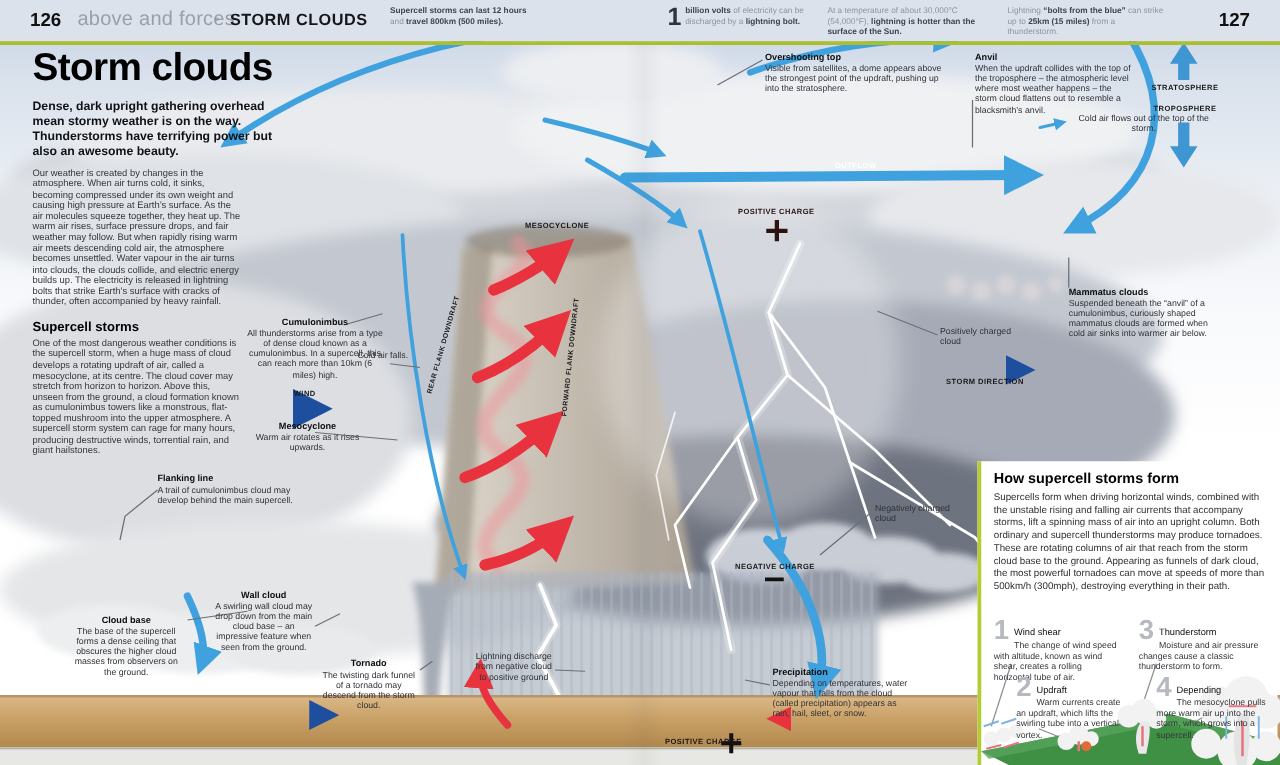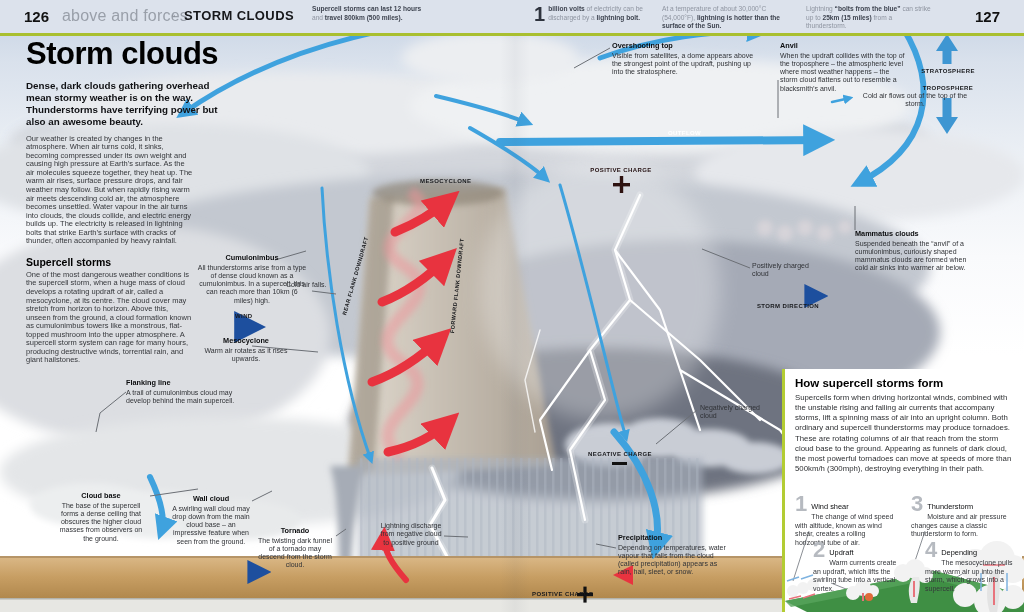--- a/index.html
+++ b/index.html
@@ -247,21 +247,21 @@
     <div class="fact" style="left:806px;width:126px">
       <span>Lightning </span><span class="b">“bolts from the blue”</span><span> can strike up to </span><span class="b">25km (15 miles)</span><span> from a thunderstorm.</span>
     </div>
     <span class="pg" style="right:24px">127</span>
   </div>
   <div class="rule"></div>
   <div class="gutter"></div>
 
   <div class="article">
     <h1>Storm clouds</h1>
-    <div class="intro">Dense, dark clouds gathering overhead mean stormy weather is on the way. Thunderstorms have terrifying power but also an awesome beauty.</div>
+    <div class="intro">Dense, dark upright gathering overhead mean stormy weather is on the way. Thunderstorms have terrifying power but also an awesome beauty.</div>
     <div class="body">Our weather is created by changes in the atmosphere. When air turns cold, it sinks, becoming compressed under its own weight and causing high pressure at Earth’s surface. As the air molecules squeeze together, they heat up. The warm air rises, surface pressure drops, and fair weather may follow. But when rapidly rising warm air meets descending cold air, the atmosphere becomes unsettled. Water vapour in the air turns into clouds, the clouds collide, and electric energy builds up. The electricity is released in lightning bolts that strike Earth’s surface with cracks of thunder, often accompanied by heavy rainfall.</div>
     <div class="sub">Supercell storms</div>
     <div class="body">One of the most dangerous weather conditions is the supercell storm, when a huge mass of cloud develops a rotating updraft of air, called a mesocyclone, at its centre. The cloud cover may stretch from horizon to horizon. Above this, unseen from the ground, a cloud formation known as cumulonimbus towers like a monstrous, flat-topped mushroom into the upper atmosphere. A supercell storm system can rage for many hours, producing destructive winds, torrential rain, and giant hailstones.</div>
   </div>
 
   <div class="co" style="left:612px;top:42px;width:142px">
     <span class="t">Overshooting top</span>
     <span>Visible from satellites, a dome appears above the strongest point of the updraft, pushing up into the stratosphere.</span>
   </div>
   <div class="co" style="left:780px;top:42px;width:126px">
@@ -306,21 +306,21 @@
   <div class="caps" style="left:742px;top:303px;width:92px;text-align:center">STORM DIRECTION</div>
   <div class="co" style="left:700px;top:404px;width:64px">
     <span>Negatively charged cloud</span>
   </div>
   <div class="caps" style="left:588px;top:451px">NEGATIVE CHARGE</div>
 
   <div class="co right" style="left:56px;top:492px;width:90px">
     <span class="t">Cloud base</span>
     <span>The base of the supercell forms a dense ceiling that obscures the higher cloud masses from observers on the ground.</span>
   </div>
-  <div class="co right" style="left:172px;top:495px;width:78px">
+  <div class="co right" style="left:172px;top:472px;width:78px">
     <span class="t">Wall cloud</span>
     <span>A swirling wall cloud may drop down from the main cloud base – an impressive feature when seen from the ground.</span>
   </div>
   <div class="co right" style="left:256px;top:527px;width:78px">
     <span class="t">Tornado</span>
     <span>The twisting dark funnel of a tornado may descend from the storm cloud.</span>
   </div>
   <div class="co right" style="left:380px;top:522px;width:62px">
     <span>Lightning discharge from negative cloud to positive ground</span>
   </div>

